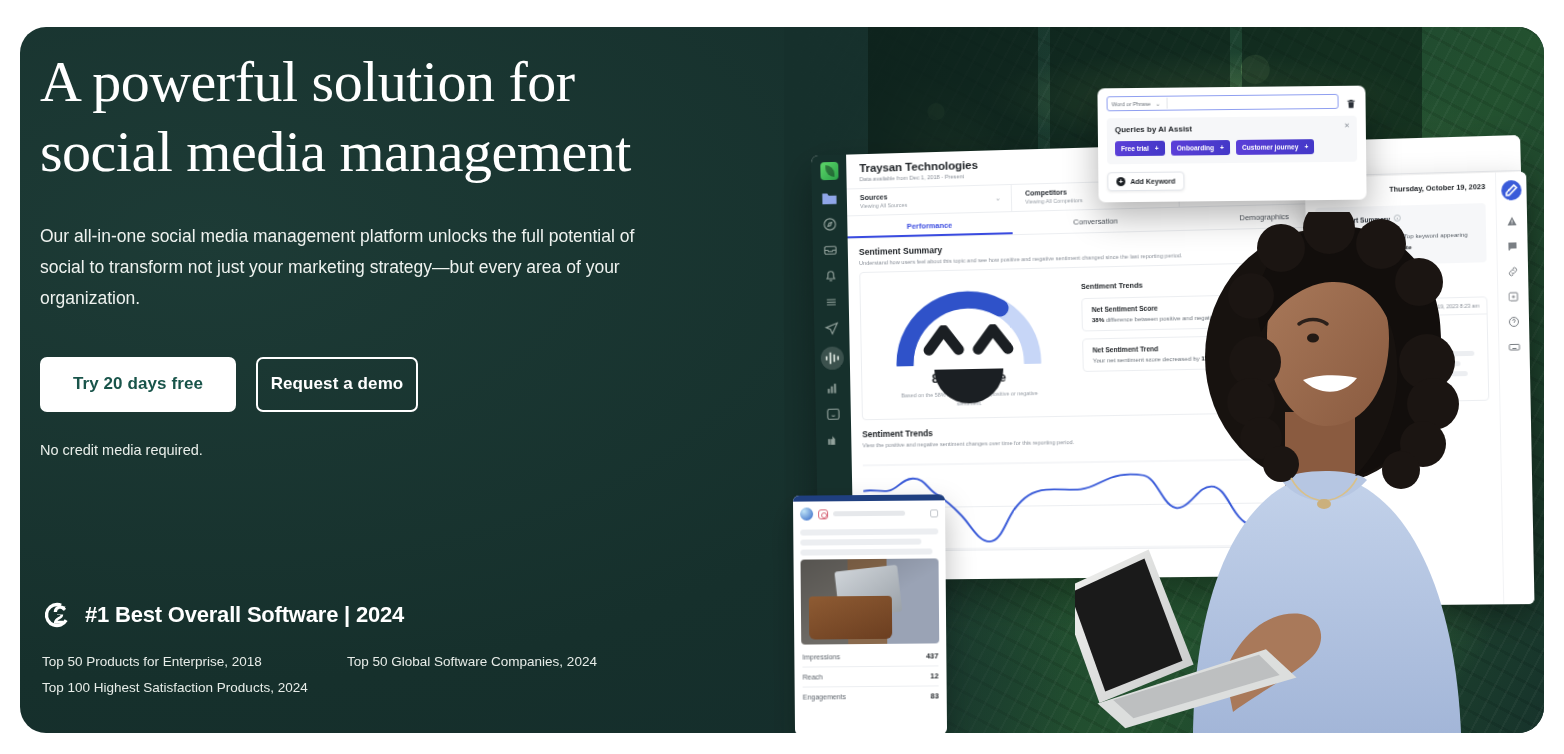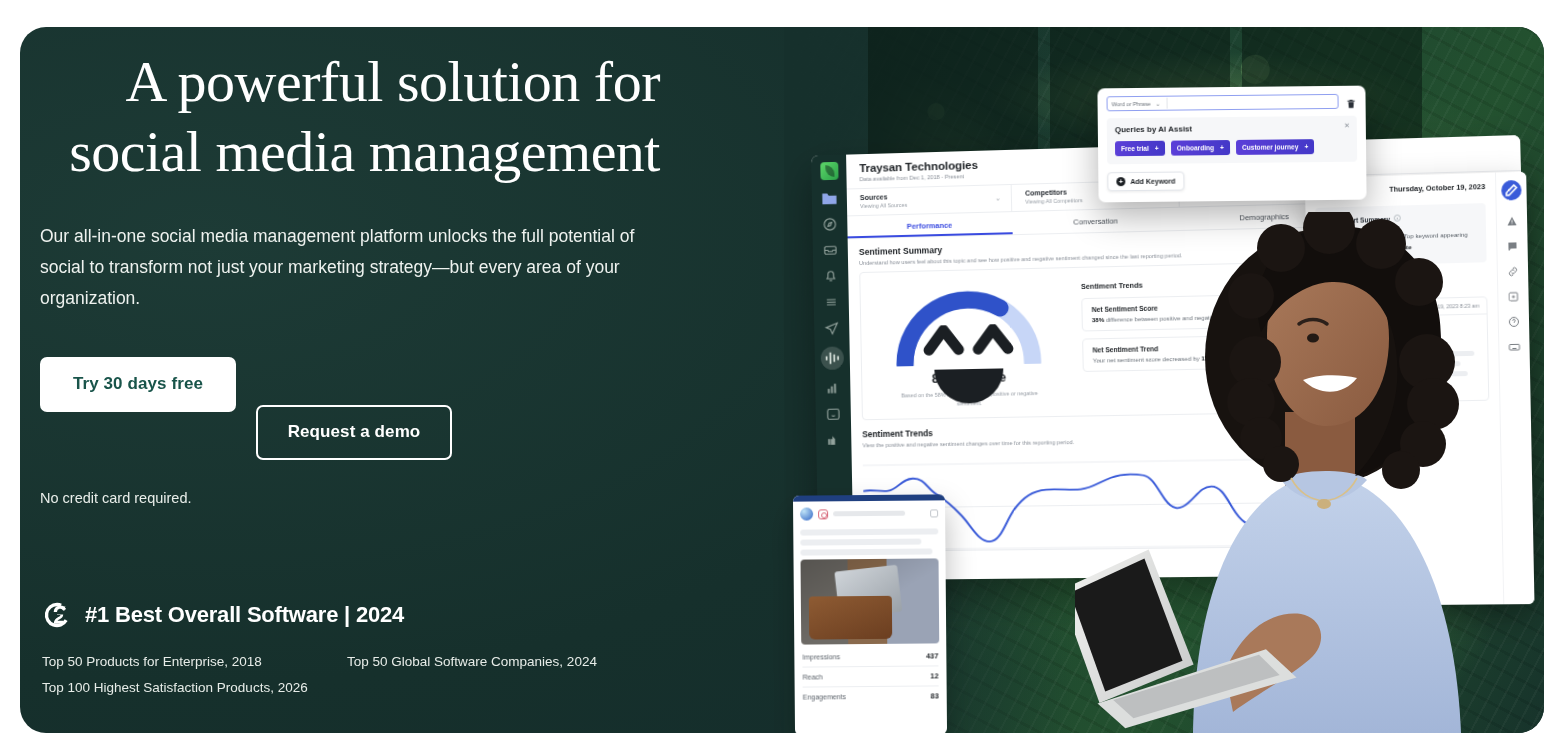--- a/index.html
+++ b/index.html
@@ -48,36 +48,35 @@
   
   .leaf-slab { position: absolute; top: 0; background: rgba(10,26,18,.55); }
 
   
   .copy { position: absolute; left: 20px; top: 20px; width: 650px; z-index: 40; }
   .headline {
     font-family: "Liberation Serif", serif;
     font-size: 58px; line-height: 1.20;
     color: #ffffff; font-weight: 400; letter-spacing: -.5px;
     width: 620px;
-    text-align: right;
   }
   .subcopy {
     margin-top: 35px;
     font-size: 17.5px; line-height: 1.78; color: #eef2ef;
     width: 612px; font-weight: 400;
   }
   .cta-row { margin-top: 42px; display: flex; gap: 20px; }
   .btn {
     display: flex; align-items: center; justify-content: center;
     height: 55px; border-radius: 7px;
     font-size: 17px; font-weight: 700; letter-spacing: .1px;
     cursor: pointer; user-select: none;
   }
   .btn-primary { width: 196px; background: #ffffff; color: #19544a; }
-  .btn-secondary { width: 196px; background: transparent; color: #ffffff; border: 2px solid #ffffff; margin-top: 48px; }
+  .btn-secondary { width: 162px; background: transparent; color: #ffffff; border: 2px solid #ffffff; }
   .nocard { margin-top: 30px; font-size: 14.5px; color: #e9eeea; font-weight: 400; }
 
   .awards { position: absolute; left: 22px; top: 573px; width: 640px; z-index: 40; }
   .award-head { display: flex; align-items: center; gap: 13px; }
   .g2-mark { width: 30px; height: 30px; flex: 0 0 30px; }
   .award-title { font-size: 22px; font-weight: 700; color: #ffffff; letter-spacing: -.2px; }
   .award-grid {
     margin-top: 24px;
     display: grid; grid-template-columns: 305px 1fr; row-gap: 11px;
     font-size: 13.5px; color: #e7ece8;
@@ -307,42 +306,42 @@
 
   <div class="hero-photo"></div>
   <div class="leaf-slab" style="left:848px;width:170px;height:300px;"></div>
   <div class="leaf-slab" style="left:1030px;width:180px;height:300px;"></div>
   <div class="leaf-slab" style="left:1222px;width:180px;height:300px;"></div>
 
   <div class="copy">
     <h1 class="headline">A powerful solution for social media management</h1>
     <p class="subcopy">Our all-in-one social media management platform unlocks the full potential of social to transform not just your marketing strategy—but every area of your organization.</p>
     <div class="cta-row">
-      <div class="btn btn-primary">Try 30 days free</div>
+      <div class="btn btn-primary">Try 20 days free</div>
       <div class="btn btn-secondary">Request a demo</div>
     </div>
-    <div class="nocard">No credit card required.</div>
+    <div class="nocard">No credit media required.</div>
   </div>
 
   <div class="awards">
     <div class="award-head">
       <span class="g2-mark">
         <svg viewBox="0 0 32 32">
           <path d="M16 3a13 13 0 1 0 11.3 19.4l-3.1-1.8A9.4 9.4 0 1 1 16 6.6c1.3 0 2.5.3 3.6.7l1.5-3.4A13 13 0 0 0 16 3z" fill="#fff"></path>
           <path d="M16 12.6a3.4 3.4 0 0 1 6.5-1.3l3.1-1.6a6.9 6.9 0 0 0-13.1 3h3.5z" fill="#fff"></path>
           <path d="M23.3 11.1c.9 0 1.6-.7 1.6-1.6 0-.6-.3-1-.8-1.3l1-1.2h-2.9v.9h1.2l-.8 1 .3.6c.1-.1.3-.2.6-.2.4 0 .6.2.6.5s-.2.5-.6.5c-.4 0-.7-.2-.9-.5l-.7.6c.3.5.9.7 1.4.7z" fill="#fff"></path>
           <path d="M16 15.4h6.6c0 2.3-1.3 3.6-3.7 5l-1.1.6c-.7.4-1 .7-1.2 1.1h6v3.1h-10c0-1.7.4-3.1 1.2-4.2.8-1.1 2.1-2 3.6-2.8.9-.5 1.5-.9 1.8-1.2.3-.3.5-.6.5-1h-3.7v-.6z" fill="#fff"></path>
         </svg>
       </span>
       <span class="award-title">#1 Best Overall Software | 2024</span>
     </div>
     <div class="award-grid">
       <span>Top 50 Products for Enterprise, 2018</span>
       <span>Top 50 Global Software Companies, 2024</span>
-      <span>Top 100 Highest Satisfaction Products, 2026</span>
+      <span>Top 100 Highest Satisfaction Products, 2024</span>
     </div>
   </div>
 
   <div class="mock">
 
     <div class="app-window">
 
       <div class="app-rail">
         <span class="rail-logo"></span>
         <span class="rail-ico folder">

